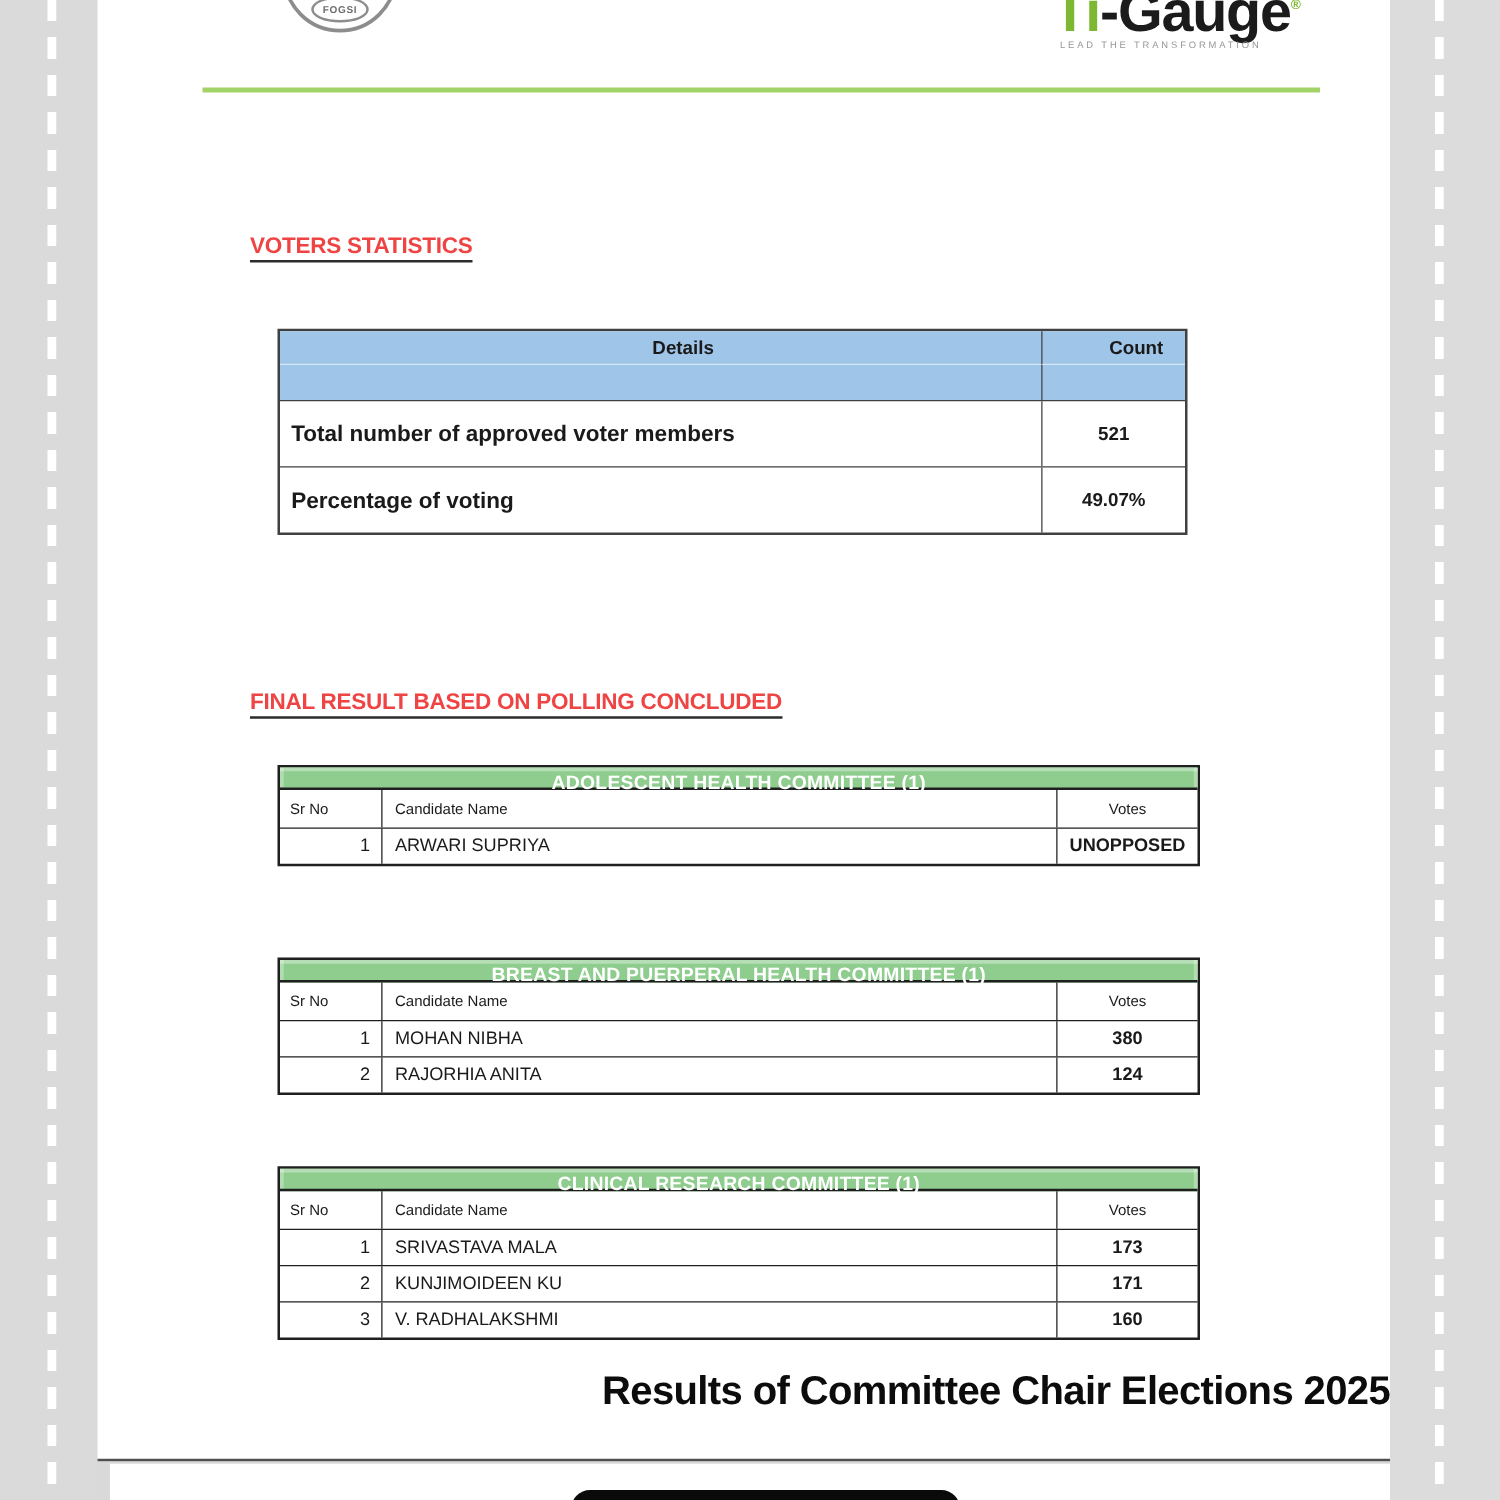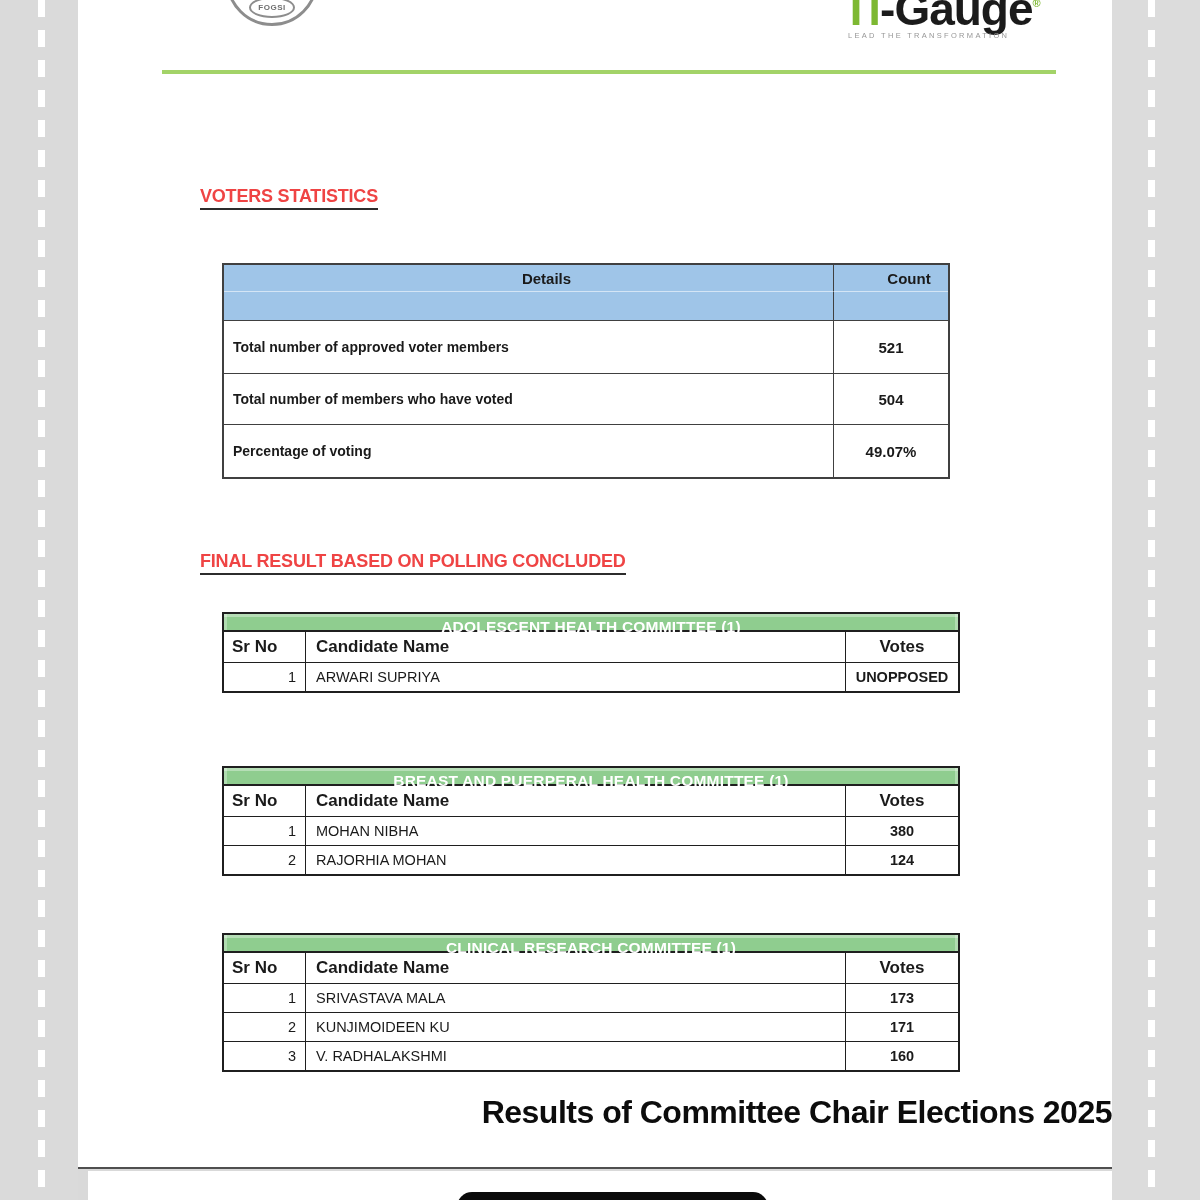--- a/index.html
+++ b/index.html
@@ -48,34 +48,34 @@
 
   
   .vt{position:absolute;left:144px;top:263px;width:728px;border:2px solid #404040;background:#fff;}
   .vt-row{display:grid;grid-template-columns:609px 1fr;}
   .vt-cell-r{border-left:1.6px solid #404040;}
   .vt-head-a{background:#9fc5e8;height:27px;}
   .vt-head-a .c{display:flex;align-items:center;justify-content:center;font-weight:bold;font-size:15px;
     border-bottom:1px solid rgba(255,255,255,0.55);padding-left:36px;}
   .vt-head-b{background:#9fc5e8;height:28px;}
   .vt-data{border-top:1.6px solid #404040;}
-  .vt-data .d{display:flex;align-items:center;padding-left:9px;font-weight:bold;font-size:14px;}
+  .vt-data .d{display:flex;align-items:center;padding-left:9px;font-weight:bold;font-size:18px;}
   .vt-data .n{display:flex;align-items:center;justify-content:center;font-weight:bold;font-size:15px;}
   .vt-r1{height:53px;}.vt-r2{height:51px;}.vt-r3{height:53px;}
 
   
   .ct{position:absolute;left:144px;width:738px;border:2px solid #1f1f1f;background:#fff;}
   .ct1{top:612px;}.ct2{top:766px;}.ct3{top:933px;}
   .ct-title{height:18px;background:#8fcd8f;color:#ffffff;font-weight:bold;font-size:15.5px;line-height:25px;
     text-align:center;border-bottom:2px solid #1f1f1f;letter-spacing:0.2px;
     box-shadow:inset 0 3px 0 rgba(255,255,255,0.35),inset 3px 0 0 rgba(255,255,255,0.3),inset -3px 0 0 rgba(255,255,255,0.3);}
   .ct-grid{display:grid;grid-template-columns:82px 1fr 112px;}
   .ct-grid .g1{border-right:1.6px solid #1f1f1f;}
   .ct-grid .g2{border-right:1.6px solid #1f1f1f;}
-  .ct-head{height:30px;font-weight:bold;font-size:17px;}
+  .ct-head{height:30px;font-weight:normal;font-size:12px;}
   .ct-head .sr{display:flex;align-items:center;padding-left:8px;}
   .ct-head .nm{display:flex;align-items:center;padding-left:10px;}
   .ct-head .vt2{display:flex;align-items:center;justify-content:center;}
   .ct-row{height:29px;font-size:14.5px;border-top:1.6px solid #1f1f1f;}
   .ct-row .sr{display:flex;align-items:center;justify-content:flex-end;padding-right:9px;}
   .ct-row .nm{display:flex;align-items:center;padding-left:10px;}
   .ct-row .vt2{display:flex;align-items:center;justify-content:center;font-weight:bold;}
 
   
   .footer-title{position:absolute;left:0;right:0;top:1094px;text-align:right;
@@ -111,24 +111,20 @@
       <div class="c vt-cell-r">Count</div>
     </div>
     <div class="vt-row vt-head-b">
       <div></div>
         <div class="vt-cell-r"></div>
     </div>
     <div class="vt-row vt-data vt-r1">
       <div class="d">Total number of approved voter members</div>
       <div class="n vt-cell-r">521</div>
     </div>
-    <div class="vt-row vt-data vt-r2">
-      <div class="d">Total number of members who have voted</div>
-      <div class="n vt-cell-r">504</div>
-    </div>
     <div class="vt-row vt-data vt-r3">
       <div class="d">Percentage of voting</div>
       <div class="n vt-cell-r">49.07%</div>
     </div>
   </div>
 
   <div class="sec-head final-head"><span>FINAL RESULT BASED ON POLLING CONCLUDED</span></div>
 
   <div class="ct ct1">
     <div class="ct-title">ADOLESCENT HEALTH COMMITTEE (1)</div>
@@ -151,21 +147,21 @@
       <div class="nm g2">Candidate Name</div>
       <div class="vt2">Votes</div>
     </div>
     <div class="ct-grid ct-row">
       <div class="sr g1">1</div>
       <div class="nm g2">MOHAN NIBHA</div>
       <div class="vt2">380</div>
     </div>
     <div class="ct-grid ct-row">
       <div class="sr g1">2</div>
-      <div class="nm g2">RAJORHIA MOHAN</div>
+      <div class="nm g2">RAJORHIA ANITA</div>
       <div class="vt2">124</div>
     </div>
   </div>
 
   <div class="ct ct3">
     <div class="ct-title">CLINICAL RESEARCH COMMITTEE (1)</div>
     <div class="ct-grid ct-head">
       <div class="sr g1">Sr No</div>
       <div class="nm g2">Candidate Name</div>
       <div class="vt2">Votes</div>

